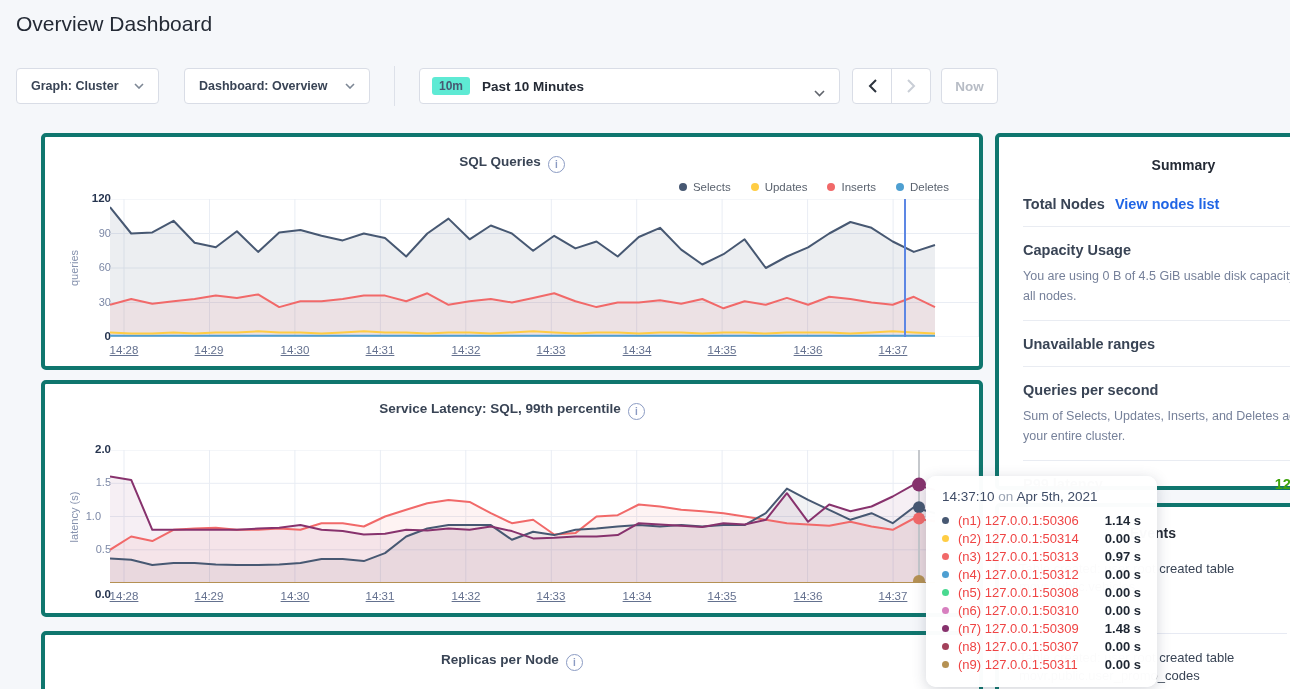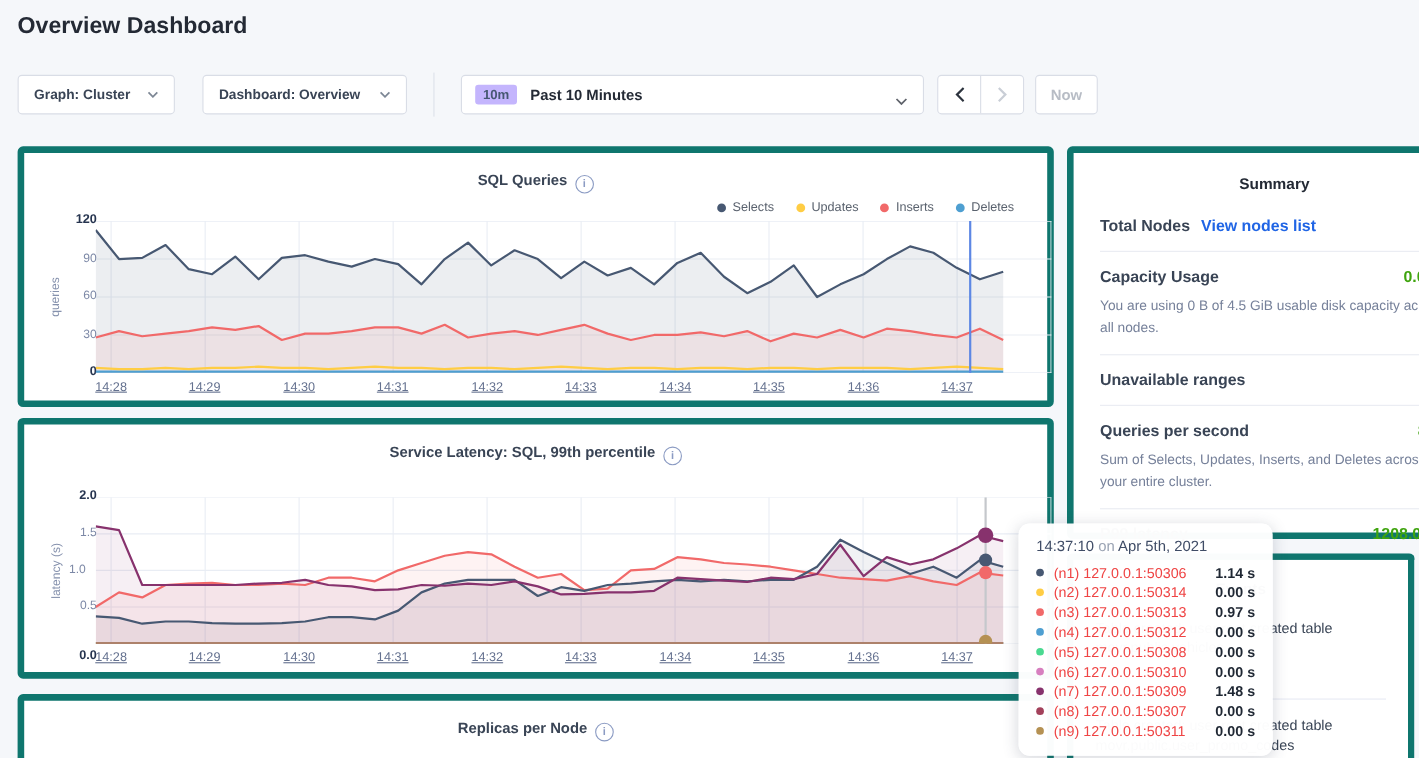--- a/index.html
+++ b/index.html
@@ -1,31 +1,31 @@
 <!DOCTYPE html>
 <html><head>
 <meta charset="utf-8">
 <style>
   html,body{margin:0;padding:0;}
   body{width:1290px;height:689px;background:#f5f7fa;position:relative;overflow:hidden;
        font-family:"Liberation Sans",sans-serif;color:#394455;}
-  .page-title{position:absolute;left:16px;top:12px;font-size:21px;font-weight:700;color:#242a35;}
+  .page-title{position:absolute;left:16px;top:12px;font-size:21px;font-weight:400;color:#242a35;}
   
   .btnbox{position:absolute;top:68px;height:36px;background:#fff;border:1px solid #d9dde6;border-radius:4px;
           display:flex;align-items:center;box-sizing:border-box;cursor:pointer;}
   .dd-label{font-size:12.5px;font-weight:700;color:#394455;}
   .chev{margin-left:9px;display:flex;align-items:center;}
   .vdiv{position:absolute;left:394px;top:66px;height:40px;width:1px;background:#dde1e9;}
-  .badge-10m{background:#c4b5fd;color:#475872;font-size:12px;font-weight:700;border-radius:3px;padding:2px 7px;margin-left:12px;}
+  .badge-10m{background:#5eead4;color:#475872;font-size:12px;font-weight:700;border-radius:3px;padding:2px 7px;margin-left:12px;}
   .time-label{margin-left:12px;font-size:13.5px;font-weight:700;color:#242a35;}
   .time-chev{position:absolute;right:14px;top:14px;}
   .arrow-half{width:39px;height:100%;display:flex;align-items:center;justify-content:center;}
   .now-btn{justify-content:center;font-size:13.5px;font-weight:700;color:#b7bcc5;cursor:default;}
   
-  .card{position:absolute;background:#fff;border:6px solid #0f766e;border-radius:5px;box-sizing:border-box;}
+  .card{position:absolute;background:#fff;border:4px solid #0f766e;border-radius:5px;box-sizing:border-box;margin-left:25px;}
   .chart-title{position:absolute;top:17px;left:0;right:0;text-align:center;font-size:13.5px;font-weight:700;color:#394455;}
   .info-i{display:inline-block;width:15px;height:15px;border:1px solid #8b9bc3;border-radius:50%;color:#8b9bc3;
           font-size:10px;font-weight:700;line-height:15px;text-align:center;vertical-align:-2px;margin-left:7px;cursor:pointer;}
   .ylab{position:absolute;width:56px;text-align:right;font-size:11px;color:#7c88a6;}
   .ylab.bold{font-weight:700;color:#26344f;font-size:11.5px;}
   .xlab{position:absolute;width:60px;text-align:center;font-size:11.5px;color:#64718f;text-decoration:underline;}
   .yaxis-title{position:absolute;width:14px;display:flex;align-items:center;justify-content:center;}
   .yaxis-title span{transform:rotate(-90deg);white-space:nowrap;font-size:11px;color:#8591ad;}
   .legend{position:absolute;top:44px;right:30px;display:flex;gap:20px;align-items:center;}
   .legend-item{display:flex;align-items:center;gap:6px;cursor:pointer;text-align:right;}

